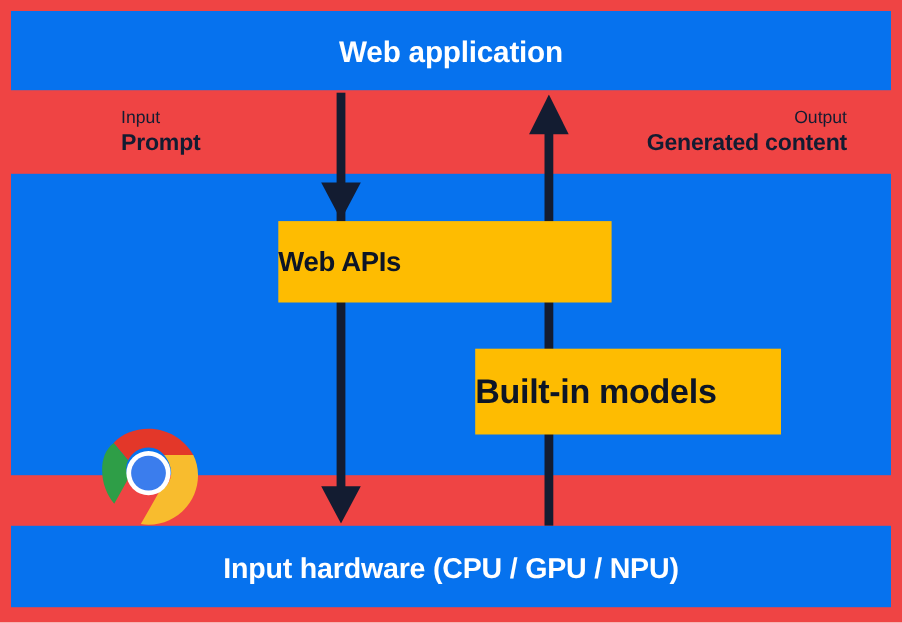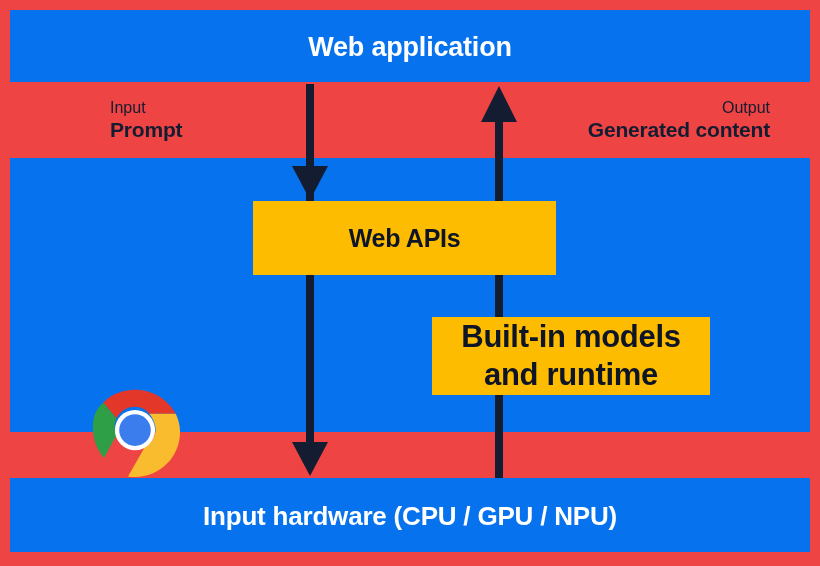--- a/index.html
+++ b/index.html
@@ -104,21 +104,21 @@
     height: 392px;
   }
 
   
   .yellow-box {
     position: absolute;
     background: #febc01;
     color: #0d1526;
     display: flex;
     align-items: center;
-    justify-content: center;
+    justify-content: flex-start;
     text-align: center;
     font-weight: bold;
     letter-spacing: -0.3px;
     line-height: 1.22;
   }
   #box-web-apis {
     left: 253px;
     top: 201px;
     width: 303px;
     height: 74px;
@@ -207,17 +207,16 @@
     <polygon points="22,0 40,36 4,36" fill="#131c31"></polygon>
   </svg>
 
   <div class="yellow-box" id="box-web-apis">
     <span>Web APIs</span>
   </div>
 
   <div class="yellow-box" id="box-builtin-models">
     <span>
       <span>Built-in models</span><br>
-      <span>and runtime</span>
     </span>
   </div>
 
 </div>
 
 </body></html>

